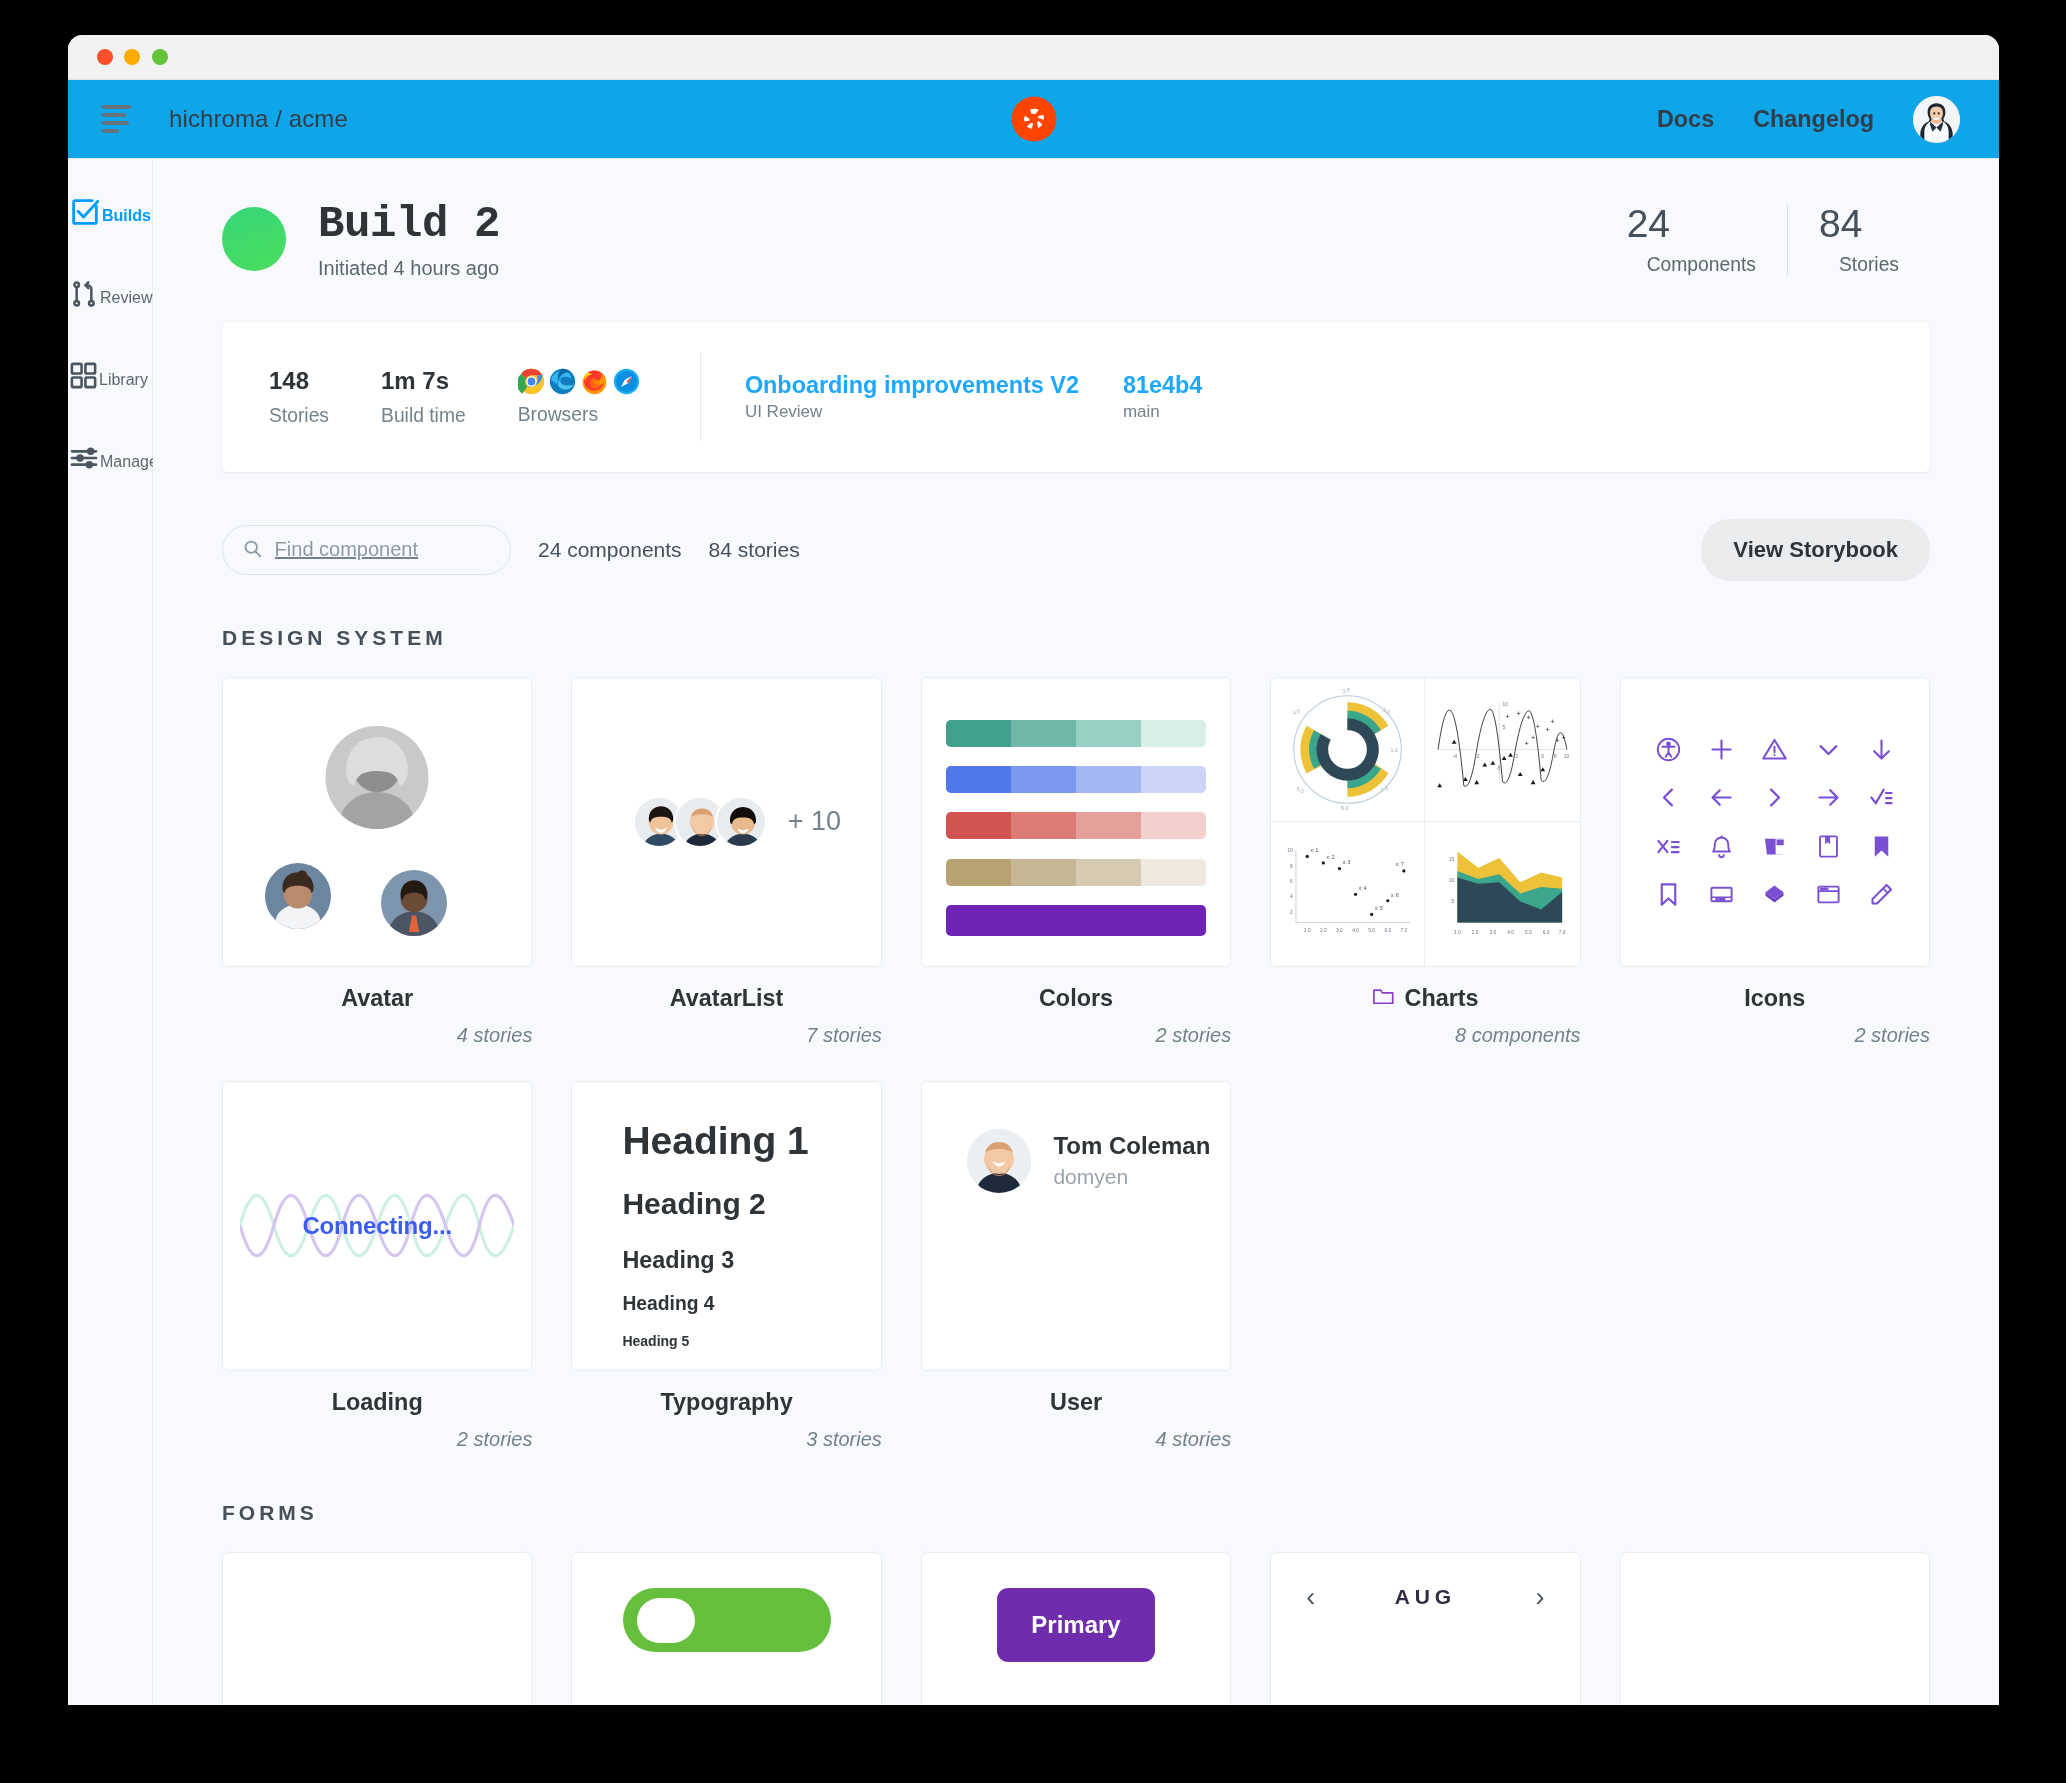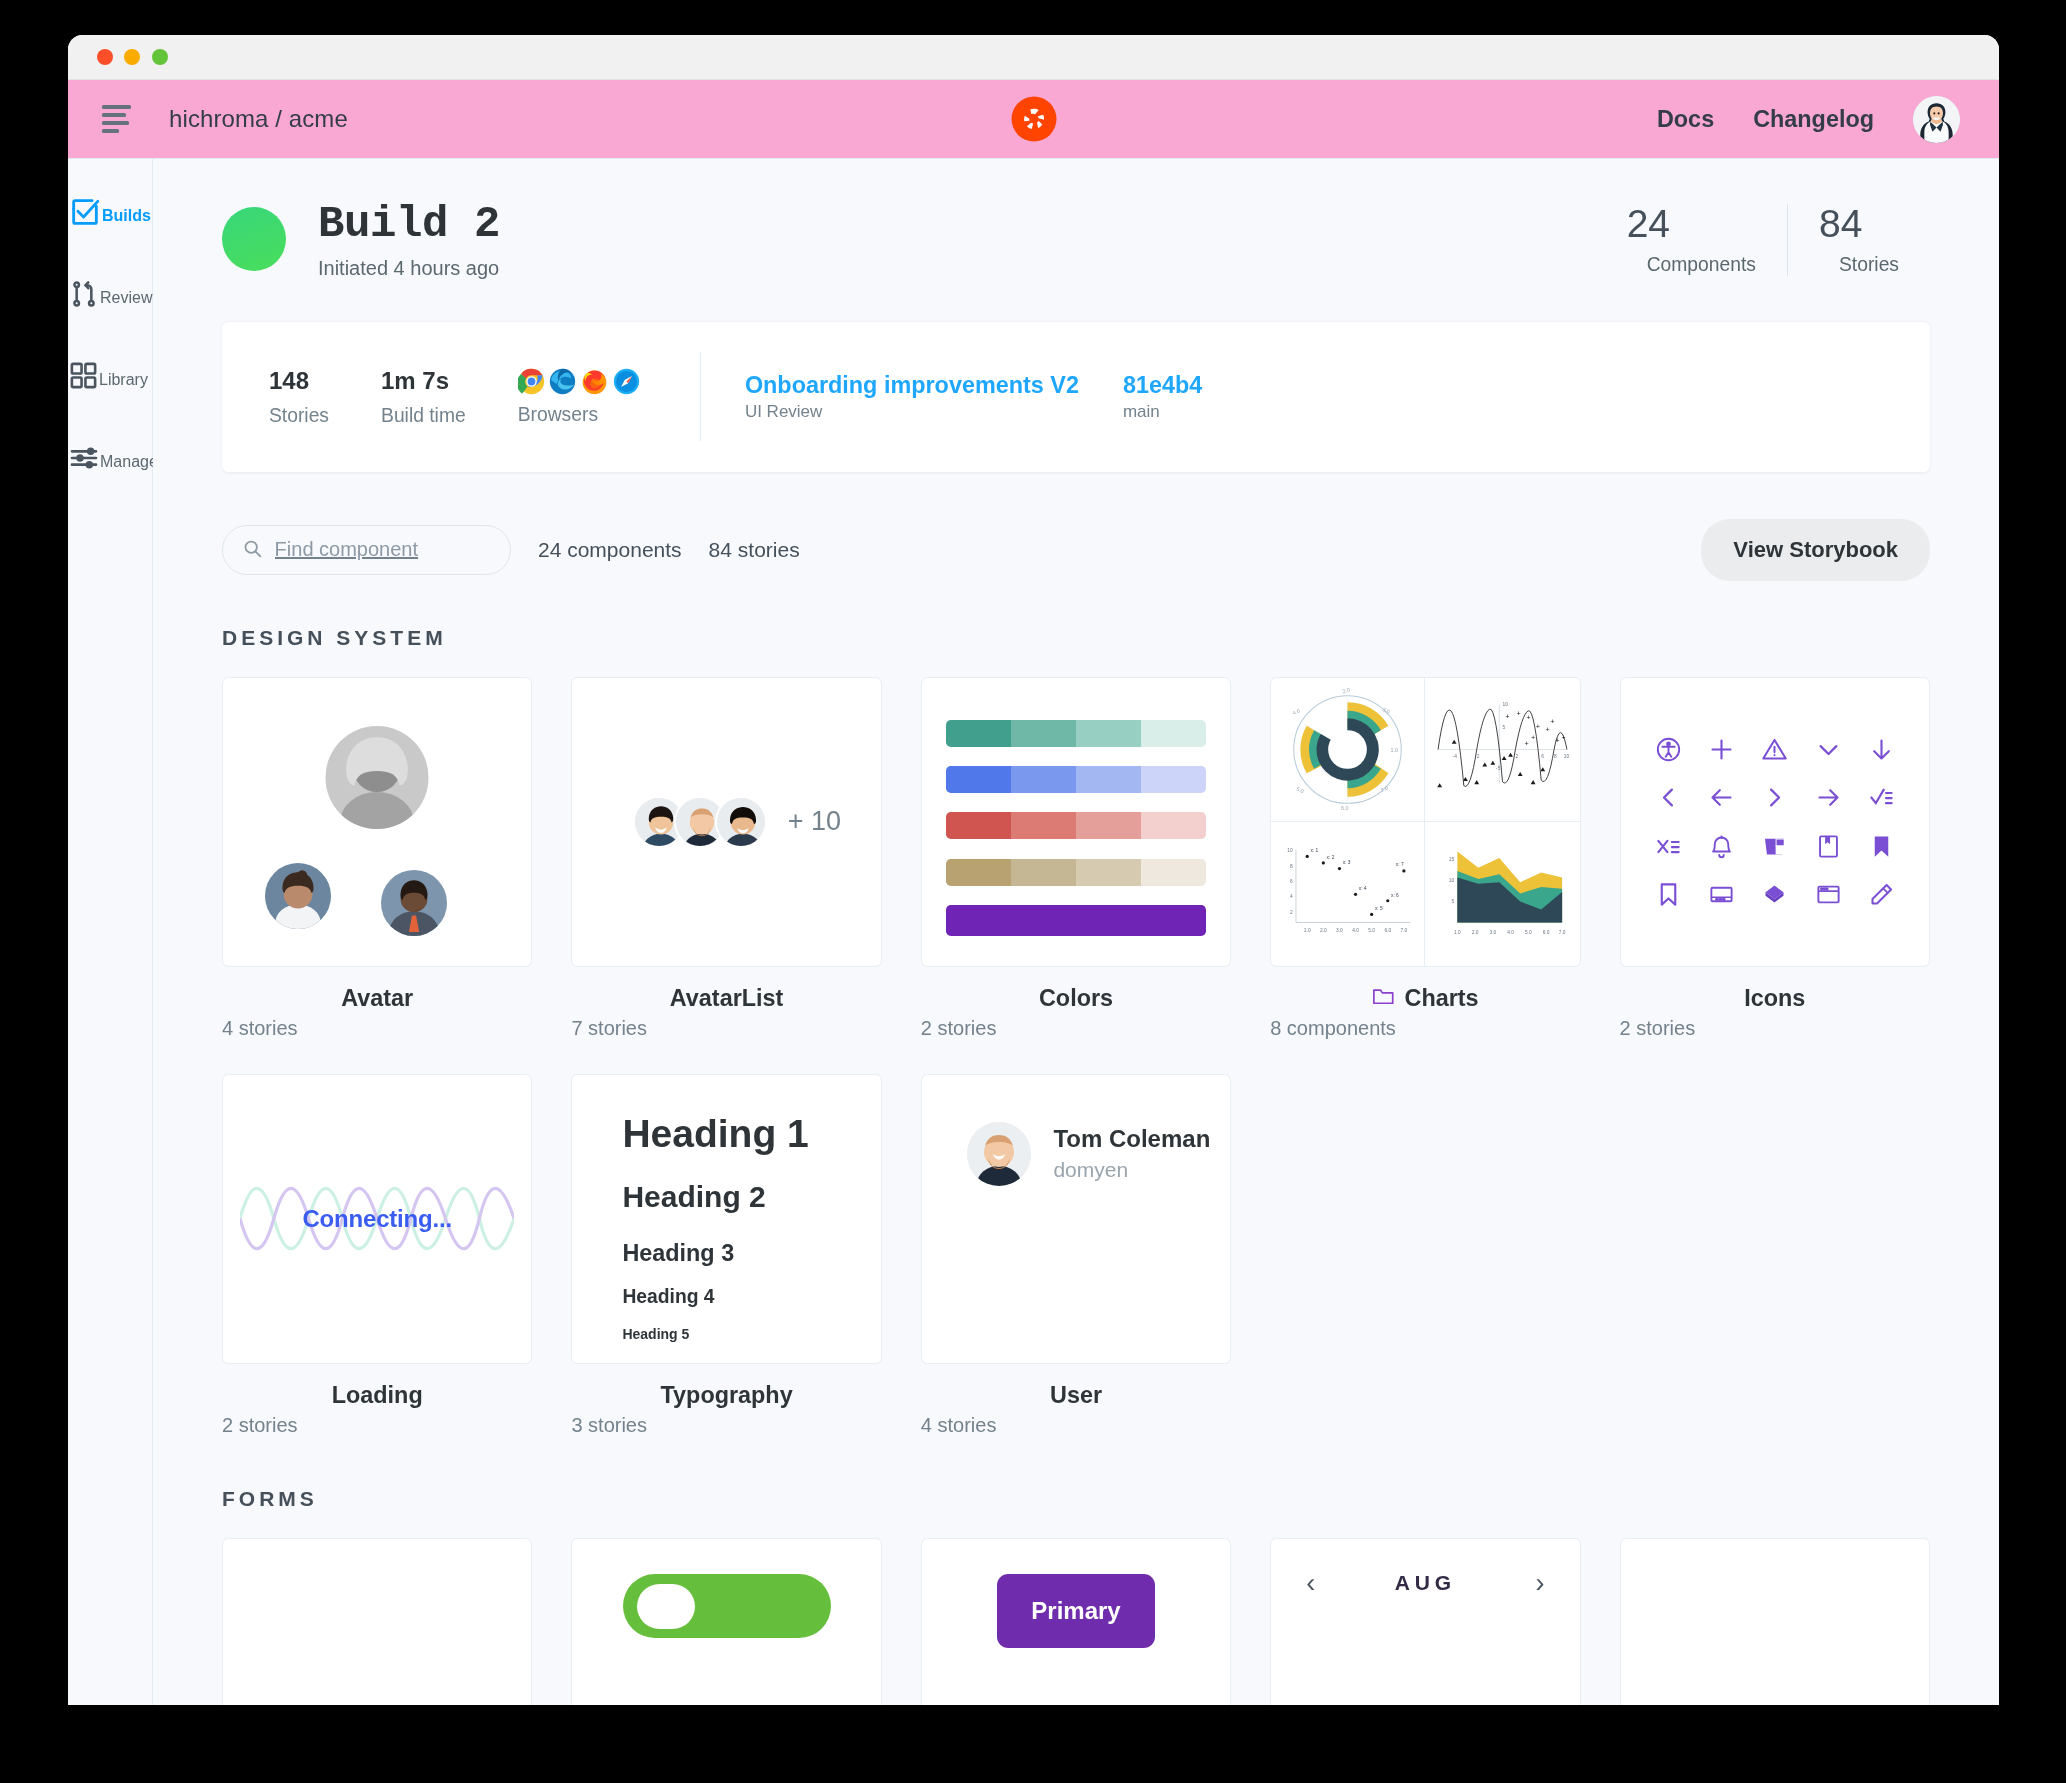--- a/index.html
+++ b/index.html
@@ -28,21 +28,21 @@
     border-bottom: 0.8px solid #e3e3e3;
   }
   .dot { width: 16px; height: 16px; border-radius: 50%; margin-right: 11.3px; }
   .dot.red { background: #fc4f2a; }
   .dot.amber { background: #f9ab00; }
   .dot.green { background: #64c439; }
 
   
   #app-header {
     height: 79px;
-    background: #f9a8d4;
+    background: #0ea5e9;
     border-bottom: 0.8px solid #e3ebf3;
     display: flex; align-items: center;
     position: relative;
   }
   #hamburger { margin-left: 34px; width: 32px; cursor: pointer; }
   #hamburger span {
     display: block; height: 3.2px; border-radius: 1.6px;
     background: #66727e; margin-bottom: 4.8px;
   }
   #hamburger span:nth-child(1) { width: 29px; }
@@ -196,22 +196,22 @@
     position: relative;
     overflow: hidden;
     cursor: pointer;
   }
   .card-label {
     margin-top: 18px; text-align: center;
     font-size: 23.4px; font-weight: bold; color: #2e3438;
     display: flex; align-items: center; justify-content: center; gap: 9.7px;
   }
   .card-meta {
-    margin-top: 5px; text-align: left;
-    font-size: 20px; color: #73828c;
+    margin-top: 12px; text-align: right;
+    font-size: 20px; color: #73828c; font-style: italic;
   }
 
   
   .av { border-radius: 50%; overflow: hidden; position: absolute; background: #dfe5ea; }
   
   .al-row { position:absolute; top:50%; left:61px; transform:translateY(-50%); display:flex; align-items:center; }
   .al-face { width: 52px; height: 52px; border-radius: 50%; overflow: hidden; background:#eceff2; margin-left:-11.3px; border:2.4px solid #fff;}
   .al-face:first-child { margin-left: 0; }
   .al-plus { font-size: 27px; color: #73828c; margin-left: 21px; }
 

